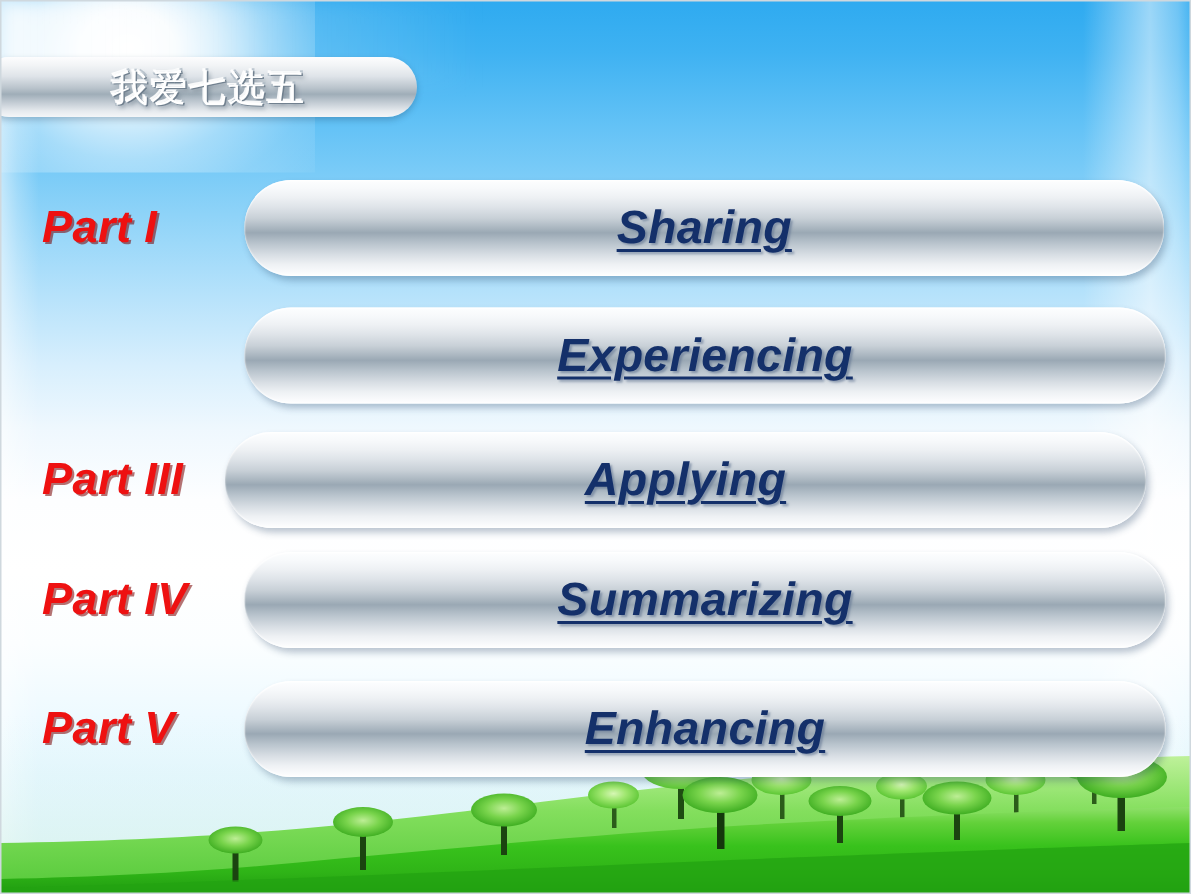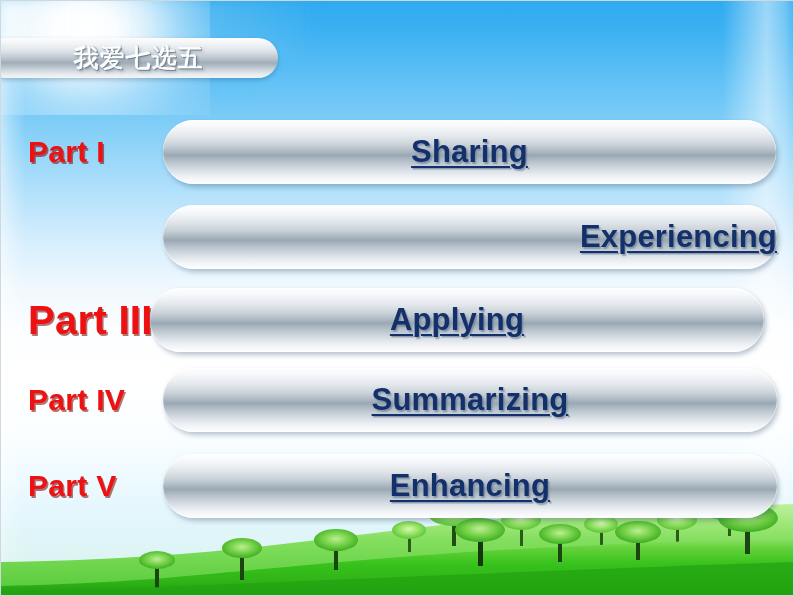--- a/index.html
+++ b/index.html
@@ -141,20 +141,21 @@
     left: 0; top: 0;
     width: 794px; height: 596px;
   }
   .row {
     position: absolute;
     left: 0;
     width: 794px;
     height: 68px;
     display: flex;
     align-items: center;
+    font-style: italic;
   }
 
   .part-label {
     position: absolute;
     left: 28px;
     width: 135px;
     font-size: 30px;
     font-weight: bold;
     color: #ee1111;
     text-shadow: 1.5px 1.5px 0 rgba(120,0,0,0.55);
@@ -205,27 +206,27 @@
   
   .row-0 { top: 118px; }
   .row-1 { top: 203px; }
   .row-2 { top: 286px; }
   .row-3 { top: 366px; }
   .row-4 { top: 452px; }
 
   
   .row-0 .part-label { font-size: 30px; }
   .row-1 .part-label { font-size: 30px; }
-  .row-2 .part-label { font-size: 40px; }
+  .row-2 .part-label { font-size: 30px; }
   .row-3 .part-label { font-size: 30px; }
   .row-4 .part-label { font-size: 30px; }
 
   
   .row-0 .pill { left: 163px; width: 613px; }
-  .row-1 .pill { left: 163px; width: 614px; justify-content: flex-end; }
+  .row-1 .pill { left: 163px; width: 614px; }
   .row-2 .pill { left: 150px; width: 614px; }
   .row-3 .pill { left: 163px; width: 614px; }
   .row-4 .pill { left: 163px; width: 614px; }
 
   
   .frame {
     position: absolute;
     inset: 0;
     border: 1px solid #cfd8de;
     pointer-events: none;

